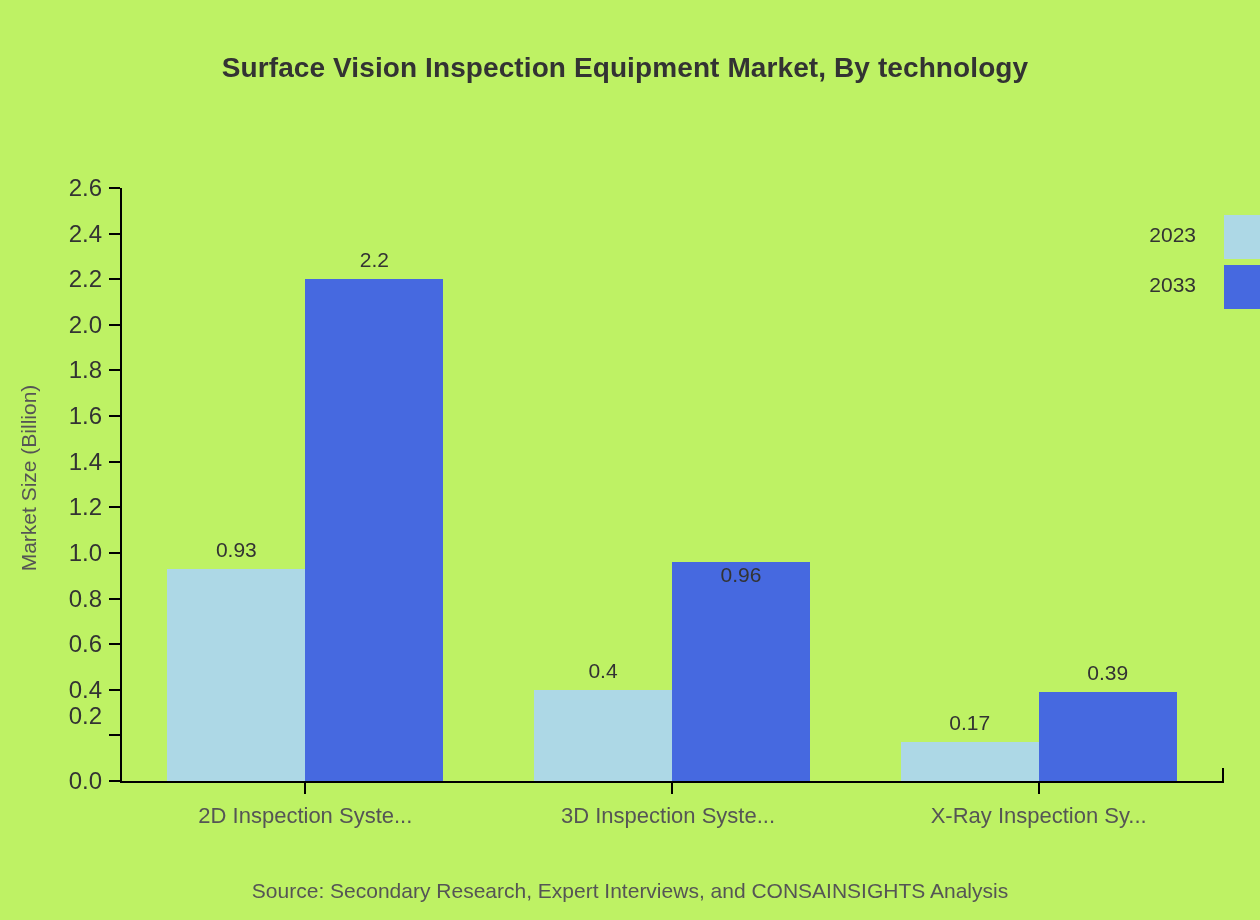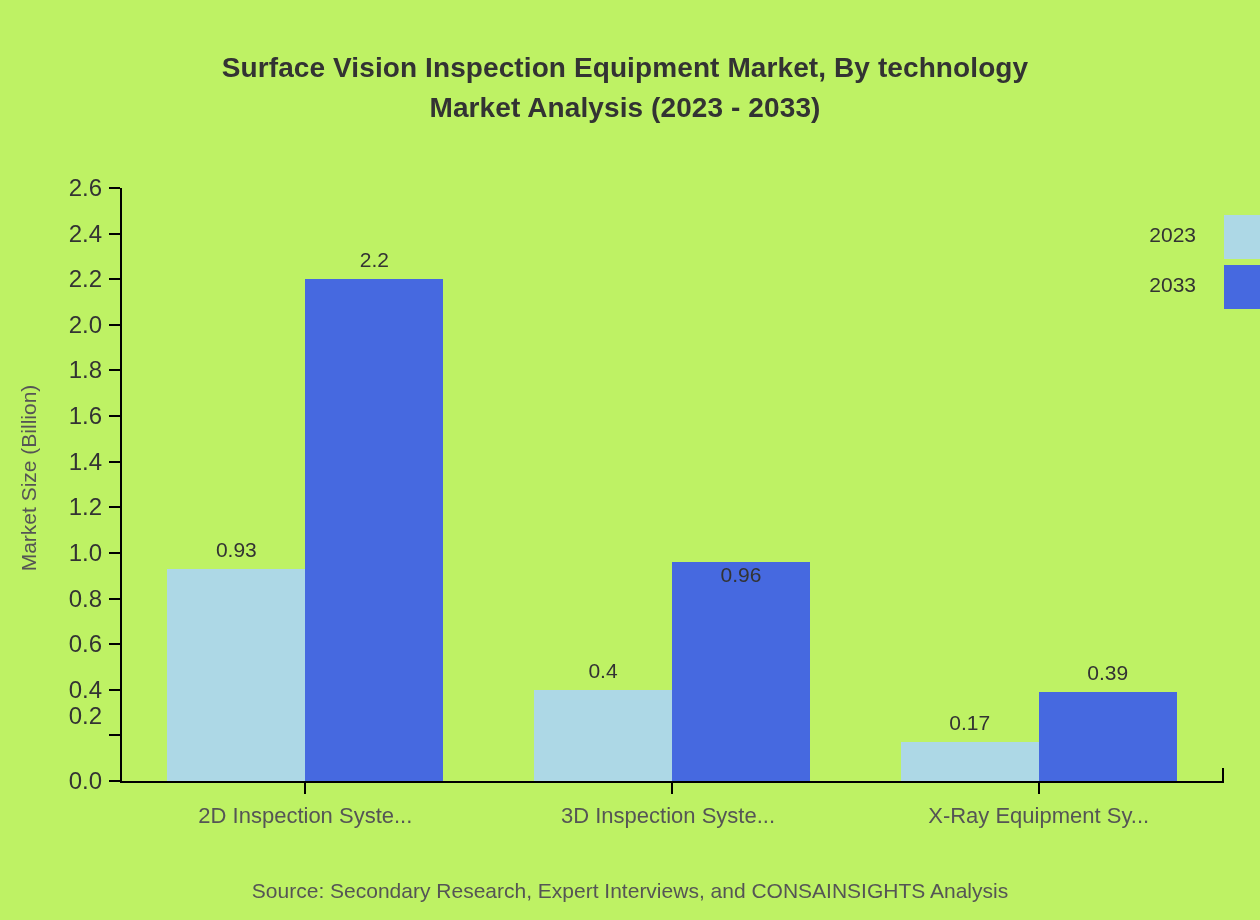--- a/index.html
+++ b/index.html
@@ -181,21 +181,20 @@
     box-sizing: border-box;
   }
 </style>
 </head>
 <body>
 
 <div id="figure">
 
   <div id="chart-title">
     <span class="title-line">Surface Vision Inspection Equipment Market, By technology</span>
-    <span class="title-line">Market Analysis (2023 - 2033)</span>
   </div>
 
   <div id="ylabel-holder">
     <span id="ylabel-text">Market Size (Billion)</span>
   </div>
 
   <div id="plot-area">
     <div class="axis-spine-left"></div>
     <div class="axis-spine-bottom"></div>
     <div class="axis-spine-right"></div>
@@ -243,21 +242,21 @@
         <div class="bar-value" style="left: 550px; width: 138px; top: 344.046px; margin-top: 32px;">0.96</div>
         <div class="bar" style="left: 916.667px; width: 138px; height: 88.95px; background: rgb(70, 105, 224);"></div>
         <div class="bar-value" style="left: 916.667px; width: 138px; top: 474.05px;">0.39</div>
       </div>
     <div id="xticks">
         <div class="xtick" style="left: 182.333px;"></div>
         <div class="xtick-label" style="left: 3.33333px; width: 360px;">2D Inspection Syste...</div>
         <div class="xtick" style="left: 549px;"></div>
         <div class="xtick-label" style="left: 366px; width: 360px;">3D Inspection Syste...</div>
         <div class="xtick" style="left: 915.667px;"></div>
-        <div class="xtick-label" style="left: 736.667px; width: 360px;">X-Ray Equipment Sy...</div>
+        <div class="xtick-label" style="left: 736.667px; width: 360px;">X-Ray Inspection Sy...</div>
       </div>
   </div>
 
   <div id="legend">
       <div class="legend-row">
         <span class="legend-label">2023</span>
         <span class="legend-swatch" style="background: rgb(173, 216, 230);"></span>
       </div>
       <div class="legend-row">
         <span class="legend-label">2033</span>

